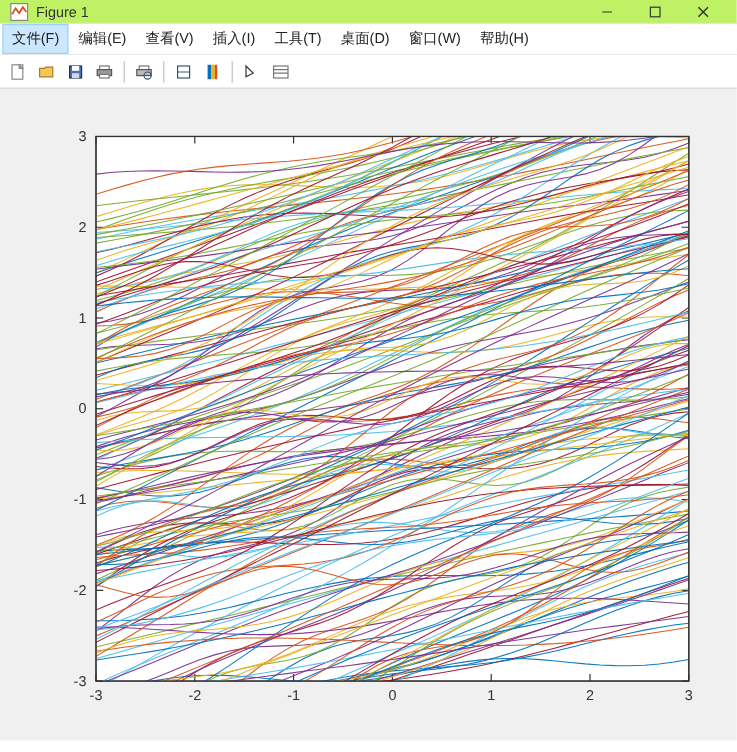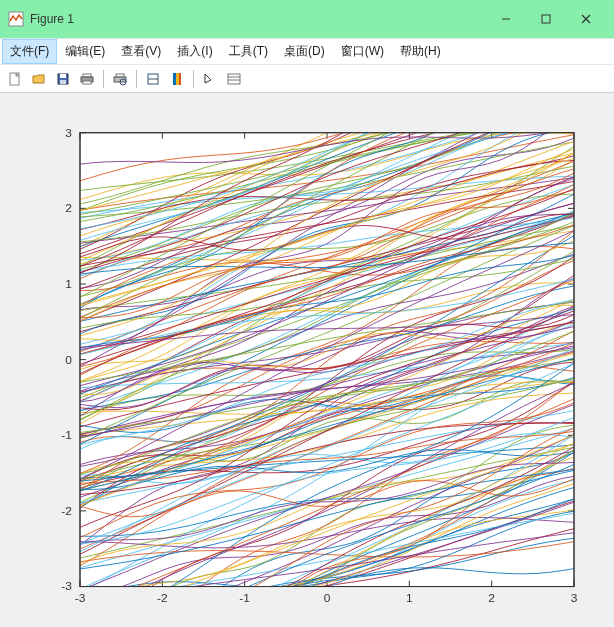--- a/index.html
+++ b/index.html
@@ -1,17 +1,17 @@
 <!DOCTYPE html>
 <html><head>
 <meta charset="utf-8">
 <style>
   * { box-sizing: border-box; margin: 0; padding: 0; }
   body { font-family: "Microsoft YaHei", Arial, sans-serif; font-size: 12px; background: #fff; width: 614px; height: 627px; overflow: hidden; }
-  .titlebar { height: 39px; display: flex; align-items: center; padding: 0 8px; background: #86efac; border-bottom: 1px solid #e0e0e0; }
+  .titlebar { height: 20px; display: flex; align-items: center; padding: 0 8px; background: #bef264; border-bottom: 1px solid #e0e0e0; }
   .titlebar .icon { width: 16px; height: 16px; margin-right: 6px; }
   .titlebar .title { flex: 1; font-size: 12px; color: #333; }
   .winbtns { display: flex; gap: 0; }
   .winbtn { width: 40px; height: 26px; display: flex; align-items: center; justify-content: center; cursor: pointer; }
   .winbtn svg { width: 12px; height: 12px; }
   .menubar { height: 26px; display: flex; align-items: flex-end; padding: 0 2px; background: #fff; border-bottom: 1px solid #e8e8e8; }
   .menuitem { padding: 4px 8px; font-size: 12px; cursor: pointer; color: #222; }
   .menuitem.active { background: #cce8ff; border: 1px solid #99d1ff; padding: 3px 7px; }
   .toolbar { height: 28px; display: flex; align-items: center; padding: 2px 4px; gap: 2px; background: #fff; border-bottom: 1px solid #d0d0d0; }
   .tbtn { width: 22px; height: 22px; display: flex; align-items: center; justify-content: center; cursor: pointer; border: 1px solid transparent; }

